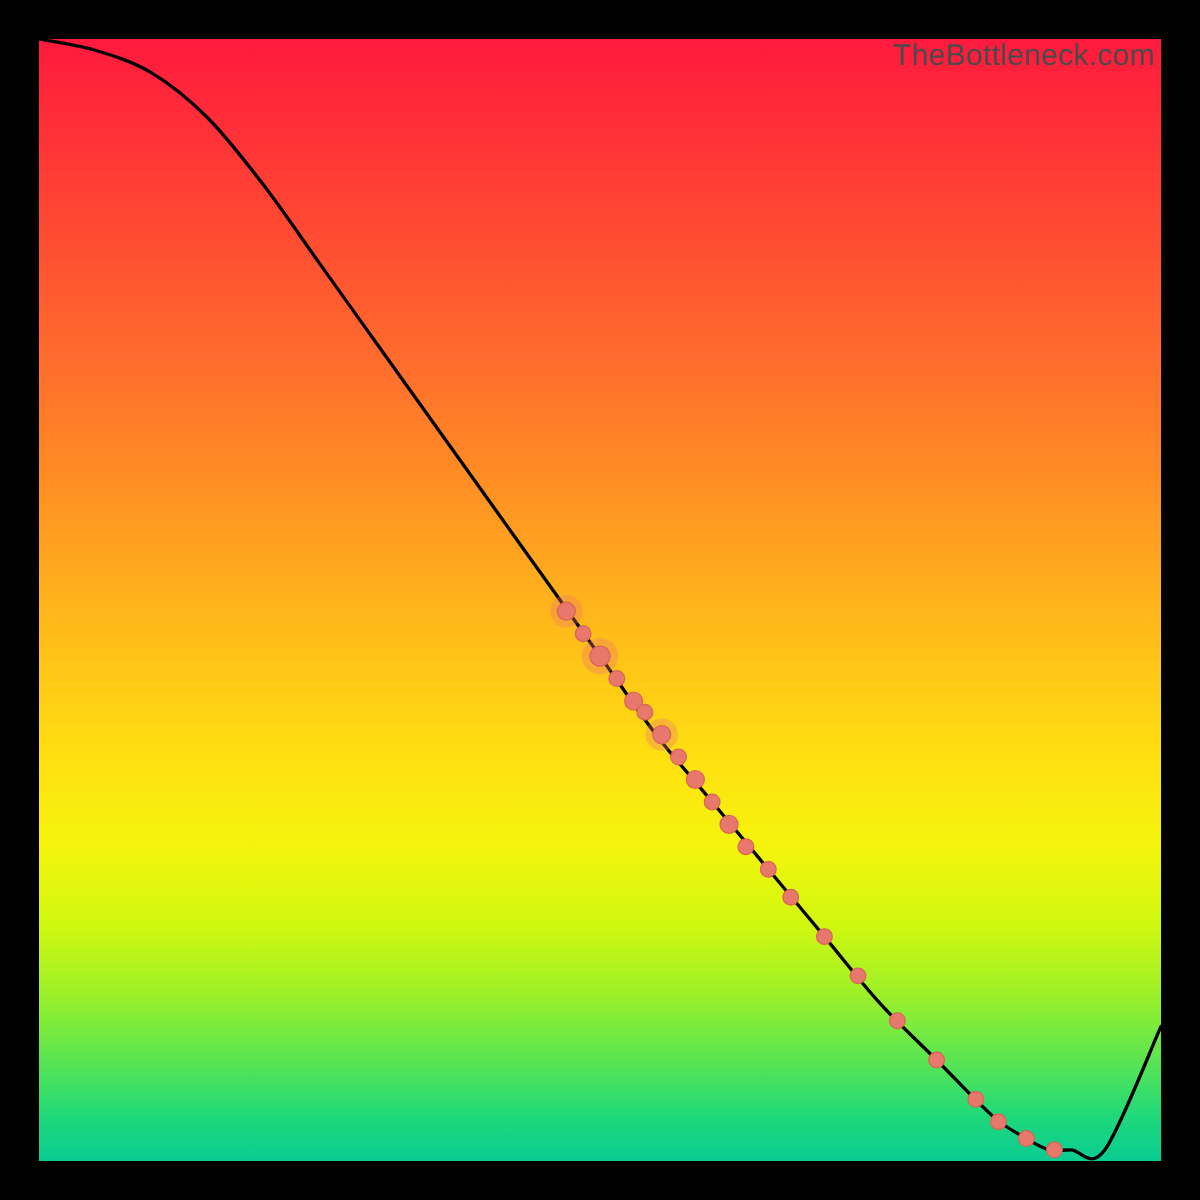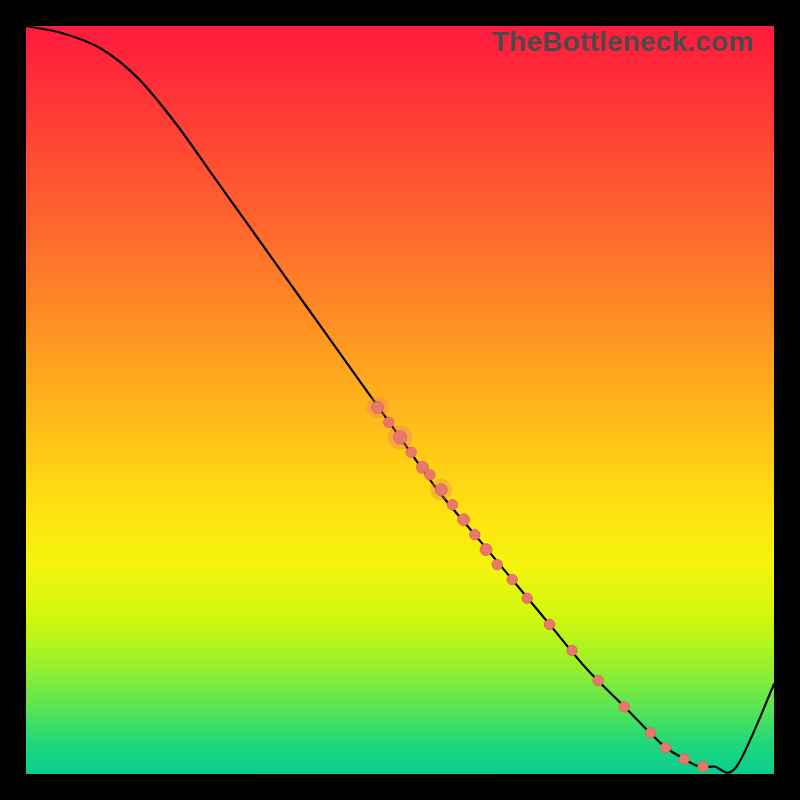--- a/index.html
+++ b/index.html
@@ -37,23 +37,23 @@
       #d0f80f 79%,
       #9ef028 85%,
       #5ae552 91%,
       #1fd87a 96%,
       #09cc92 100%
     );
   }
   .watermark {
     position: absolute;
     top: 0px;
-    right: 20px;
-    font-size: 28px;
-    font-weight: 700;
+    right: 4px;
+    font-size: 20px;
+    font-weight: 400;
     color: #4a4a4a;
     letter-spacing: 0.2px;
     user-select: none;
   }
   svg.overlay {
     position: absolute;
     left: 0;
     top: 0;
     width: 748px;
     height: 748px;

